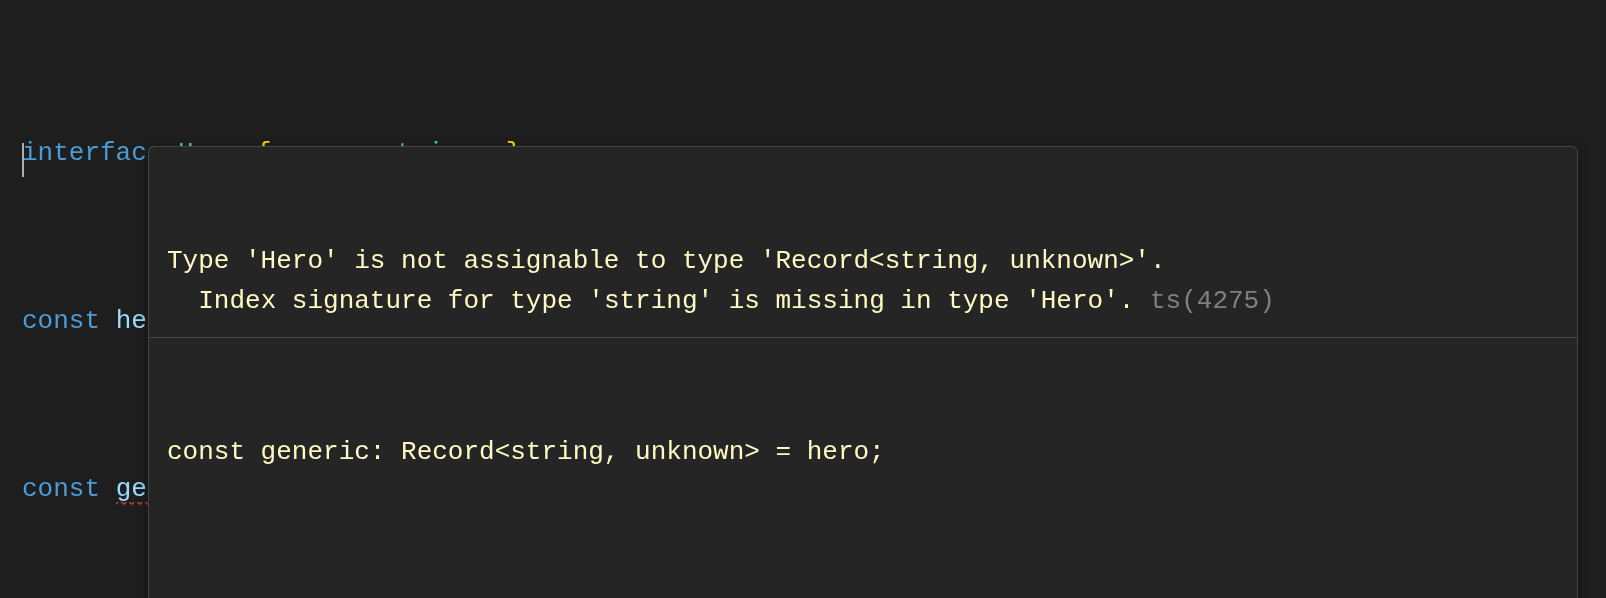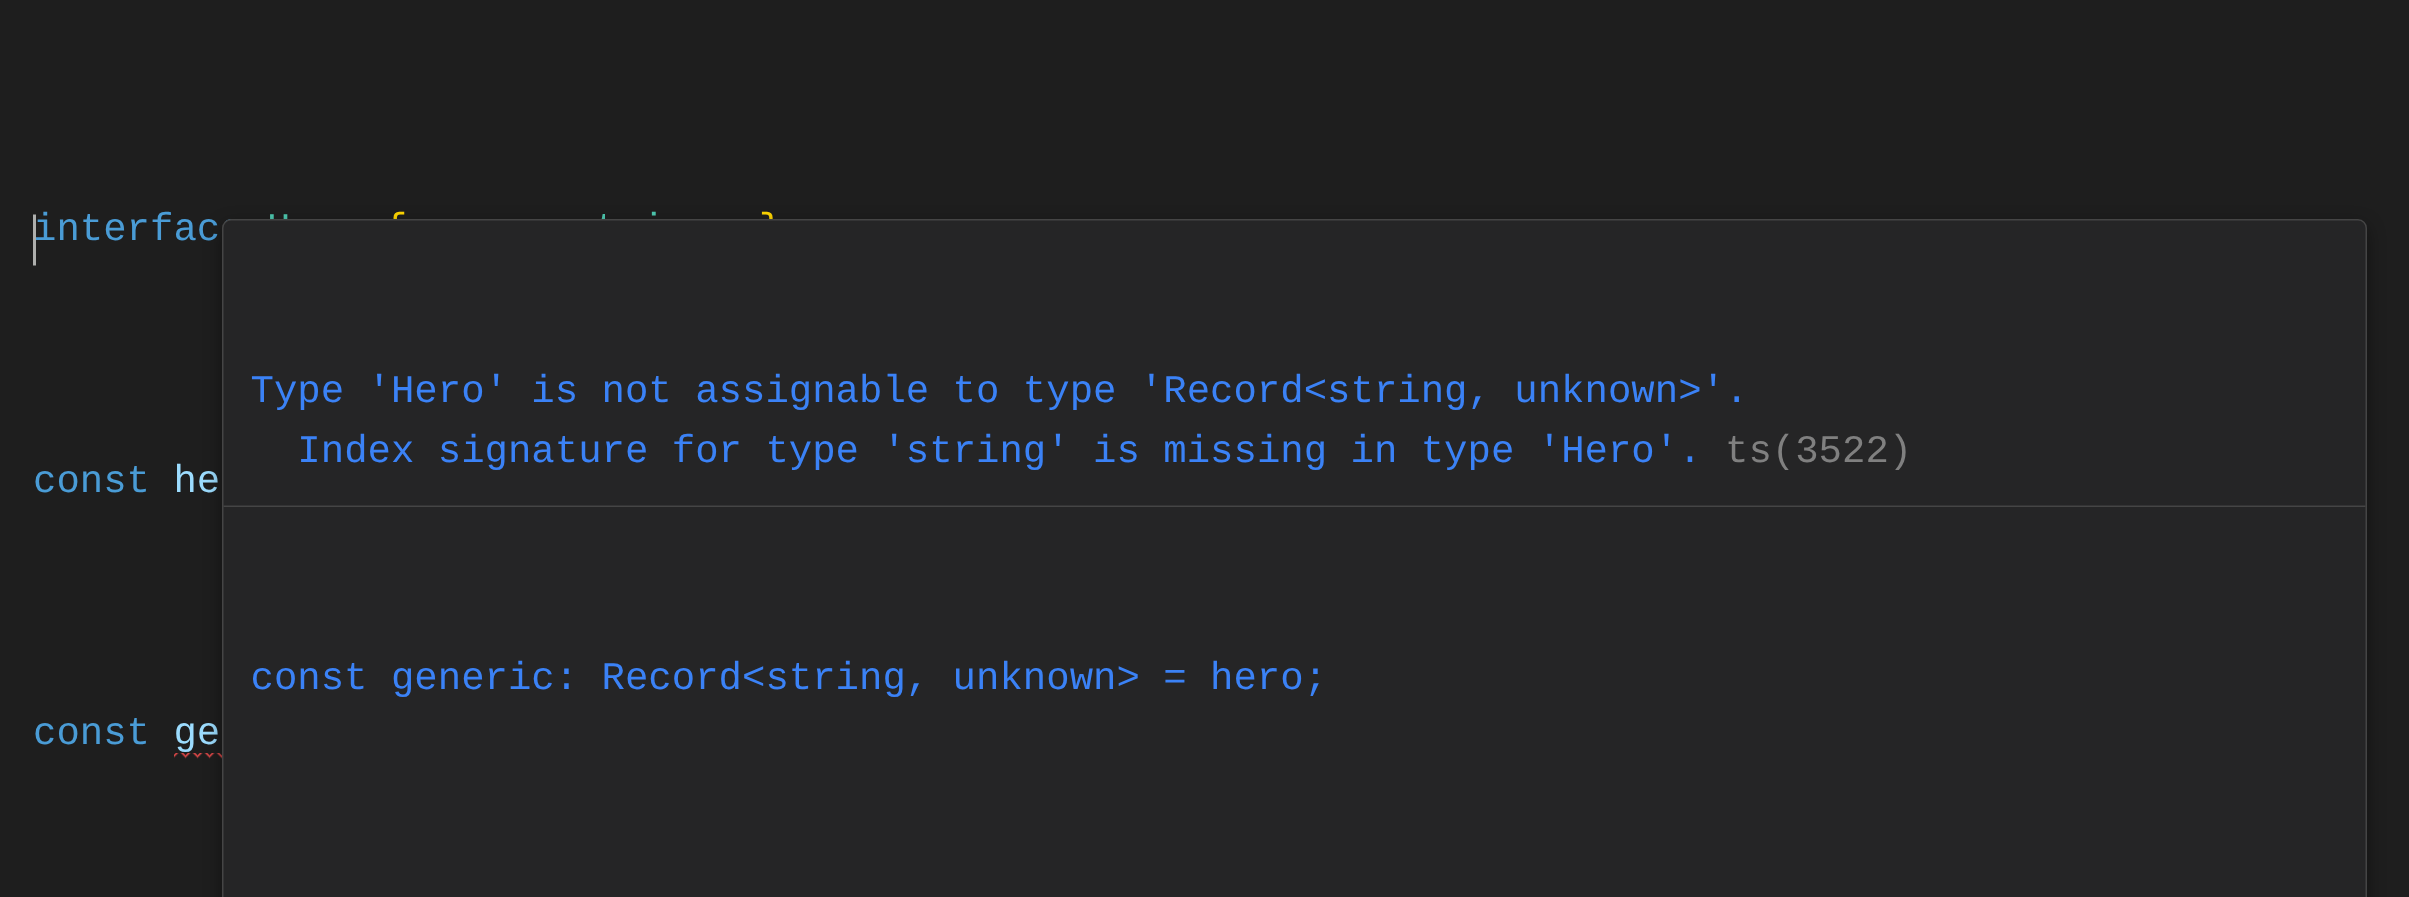--- a/index.html
+++ b/index.html
@@ -22,21 +22,21 @@
   .kw-blue   { color: #4a9cd6; }   
   .type      { color: #4ec9b0; }   
   .brace-y   { color: #ffd602; }   
   .ident     { color: #9cdcfe; }   
   .string    { color: #ce9178; }   
   .punct     { color: #d4d4d4; }
   .comma     { color: #d4d4d4; }
   .angle     { color: #4a9cd6; }
   .eq        { color: #d4d4d4; }
   .muted     { color: #808080; }
-  .plain     { color: #3b82f6; margin-top: 29px; }
+  .plain     { color: #fef9c3; margin-top: 29px; }
 
   .squiggle-red {
     background-image: linear-gradient(45deg, transparent 65%, #f14c4c 80%, transparent 90%),
                       linear-gradient(135deg, transparent 5%, #f14c4c 15%, transparent 30%);
     background-size: 8px 4px;
     background-repeat: repeat-x;
     background-position: 0 100%;
     padding-bottom: 2px;
   }
   .squiggle-blue {
@@ -85,17 +85,17 @@
   
   <div class="line"><span class="kw-blue">const</span> <span class="ident">hero</span><span class="punct">:</span> <span class="type">Hero</span> <span class="eq">=</span> <span class="brace-y">{</span> <span class="ident">name</span><span class="punct">:</span> <span class="string">'</span><span class="string squiggle-blue">codey</span><span class="string">'</span> <span class="brace-y">}</span><span class="punct">;</span></div>
   
   <div class="line"><span class="kw-blue">const</span> <span class="ident squiggle-red">generic</span><span class="punct">:</span> <span class="type">Record</span><span class="angle">&lt;</span><span class="type">string</span><span class="comma">,</span> <span class="type">unknown</span><span class="angle">&gt;</span> <span class="eq">=</span> <span class="ident">hero</span><span class="punct">;</span></div>
 
   <div class="cursor"></div>
 
   
   <div class="hover">
     <div class="hover-section"><span class="plain">Type 'Hero' is not assignable to type 'Record&lt;string, unknown&gt;'.</span>
-<span class="plain">  Index signature for type 'string' is missing in type 'Hero'.</span> <span class="muted">ts(3522)</span></div>
+<span class="plain">  Index signature for type 'string' is missing in type 'Hero'.</span> <span class="muted">ts(4275)</span></div>
     <div class="hover-section"><span class="plain">const generic: Record&lt;string, unknown&gt; = hero;</span></div>
     
   </div>
 </div>
 
 </body></html>

